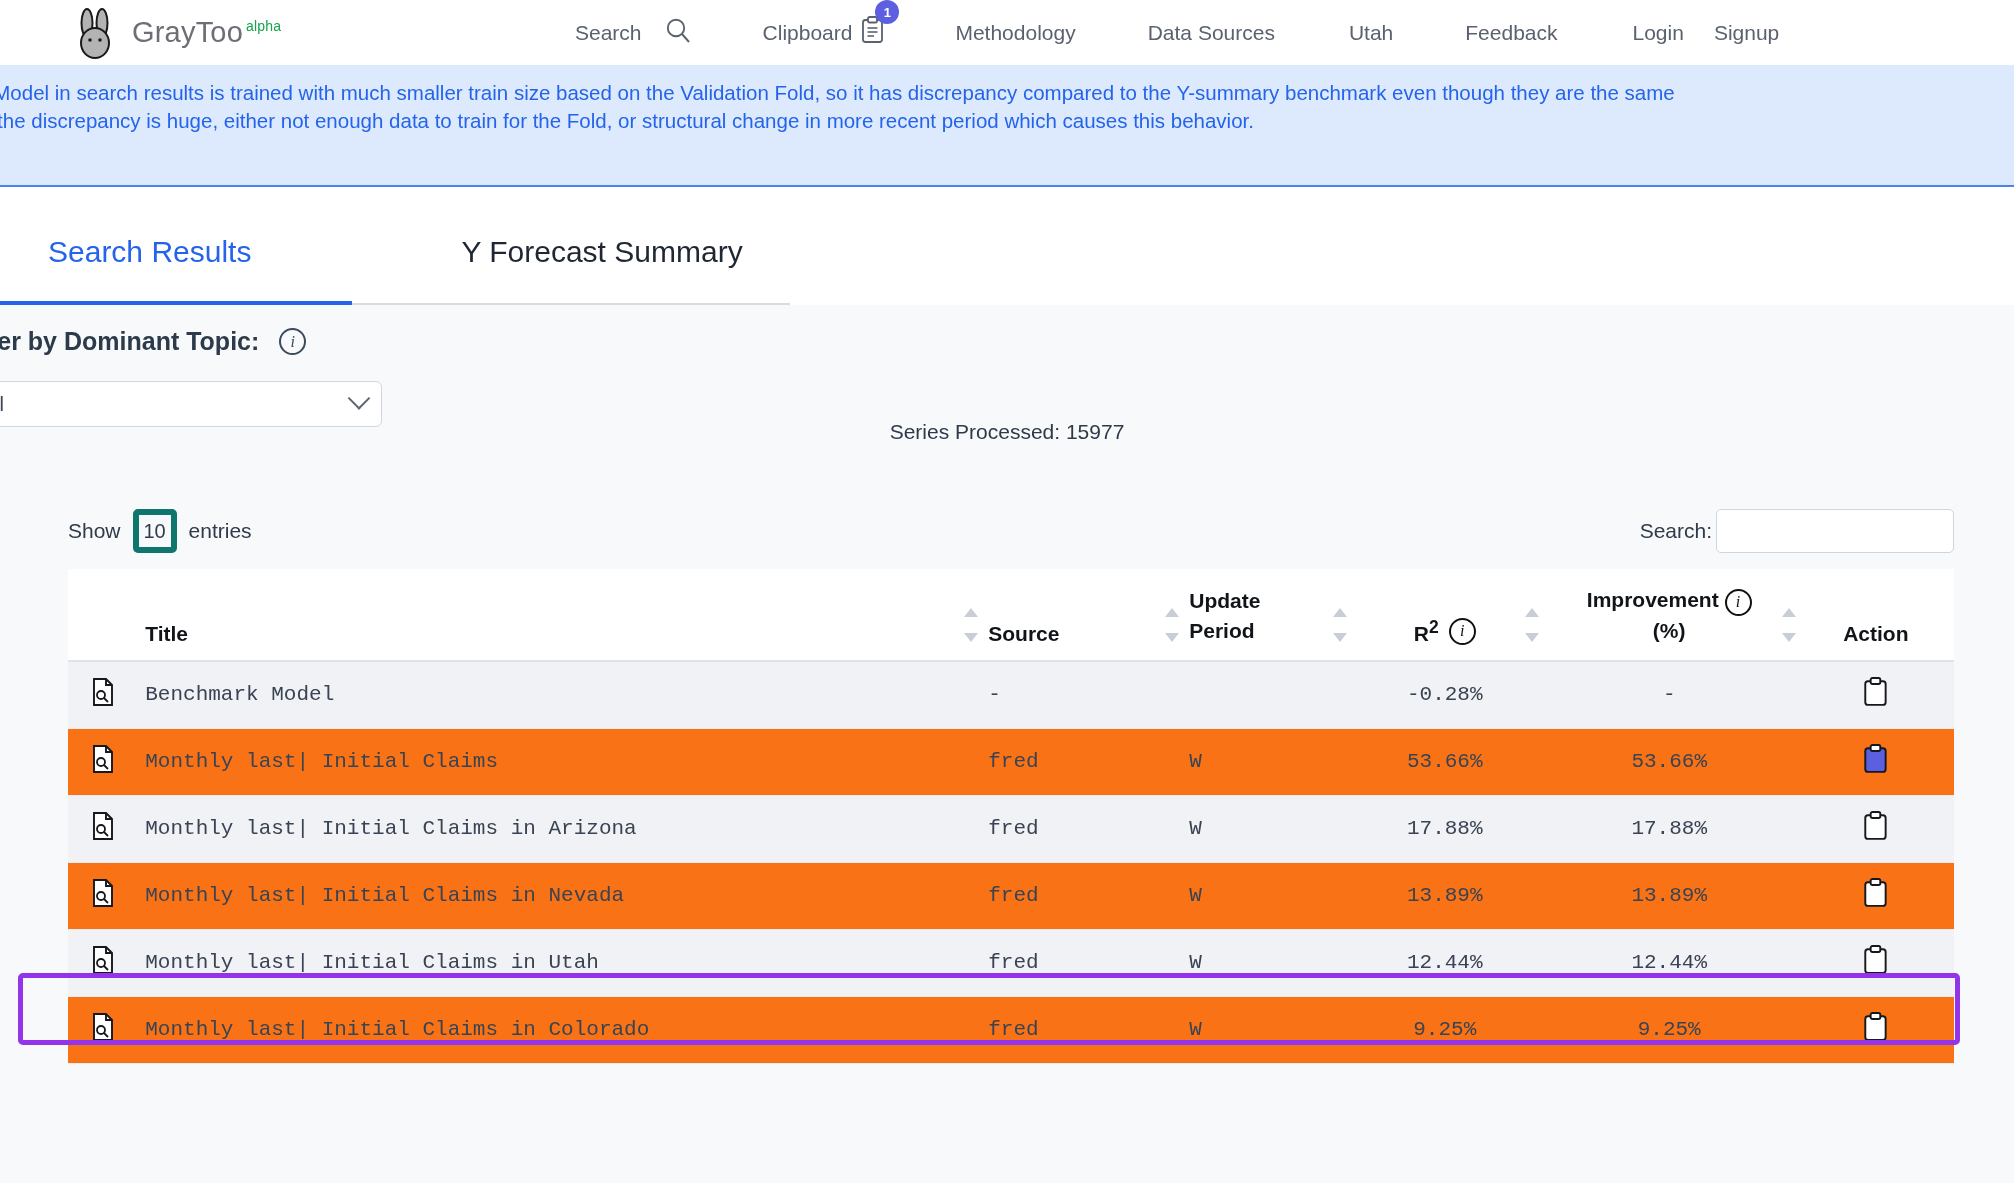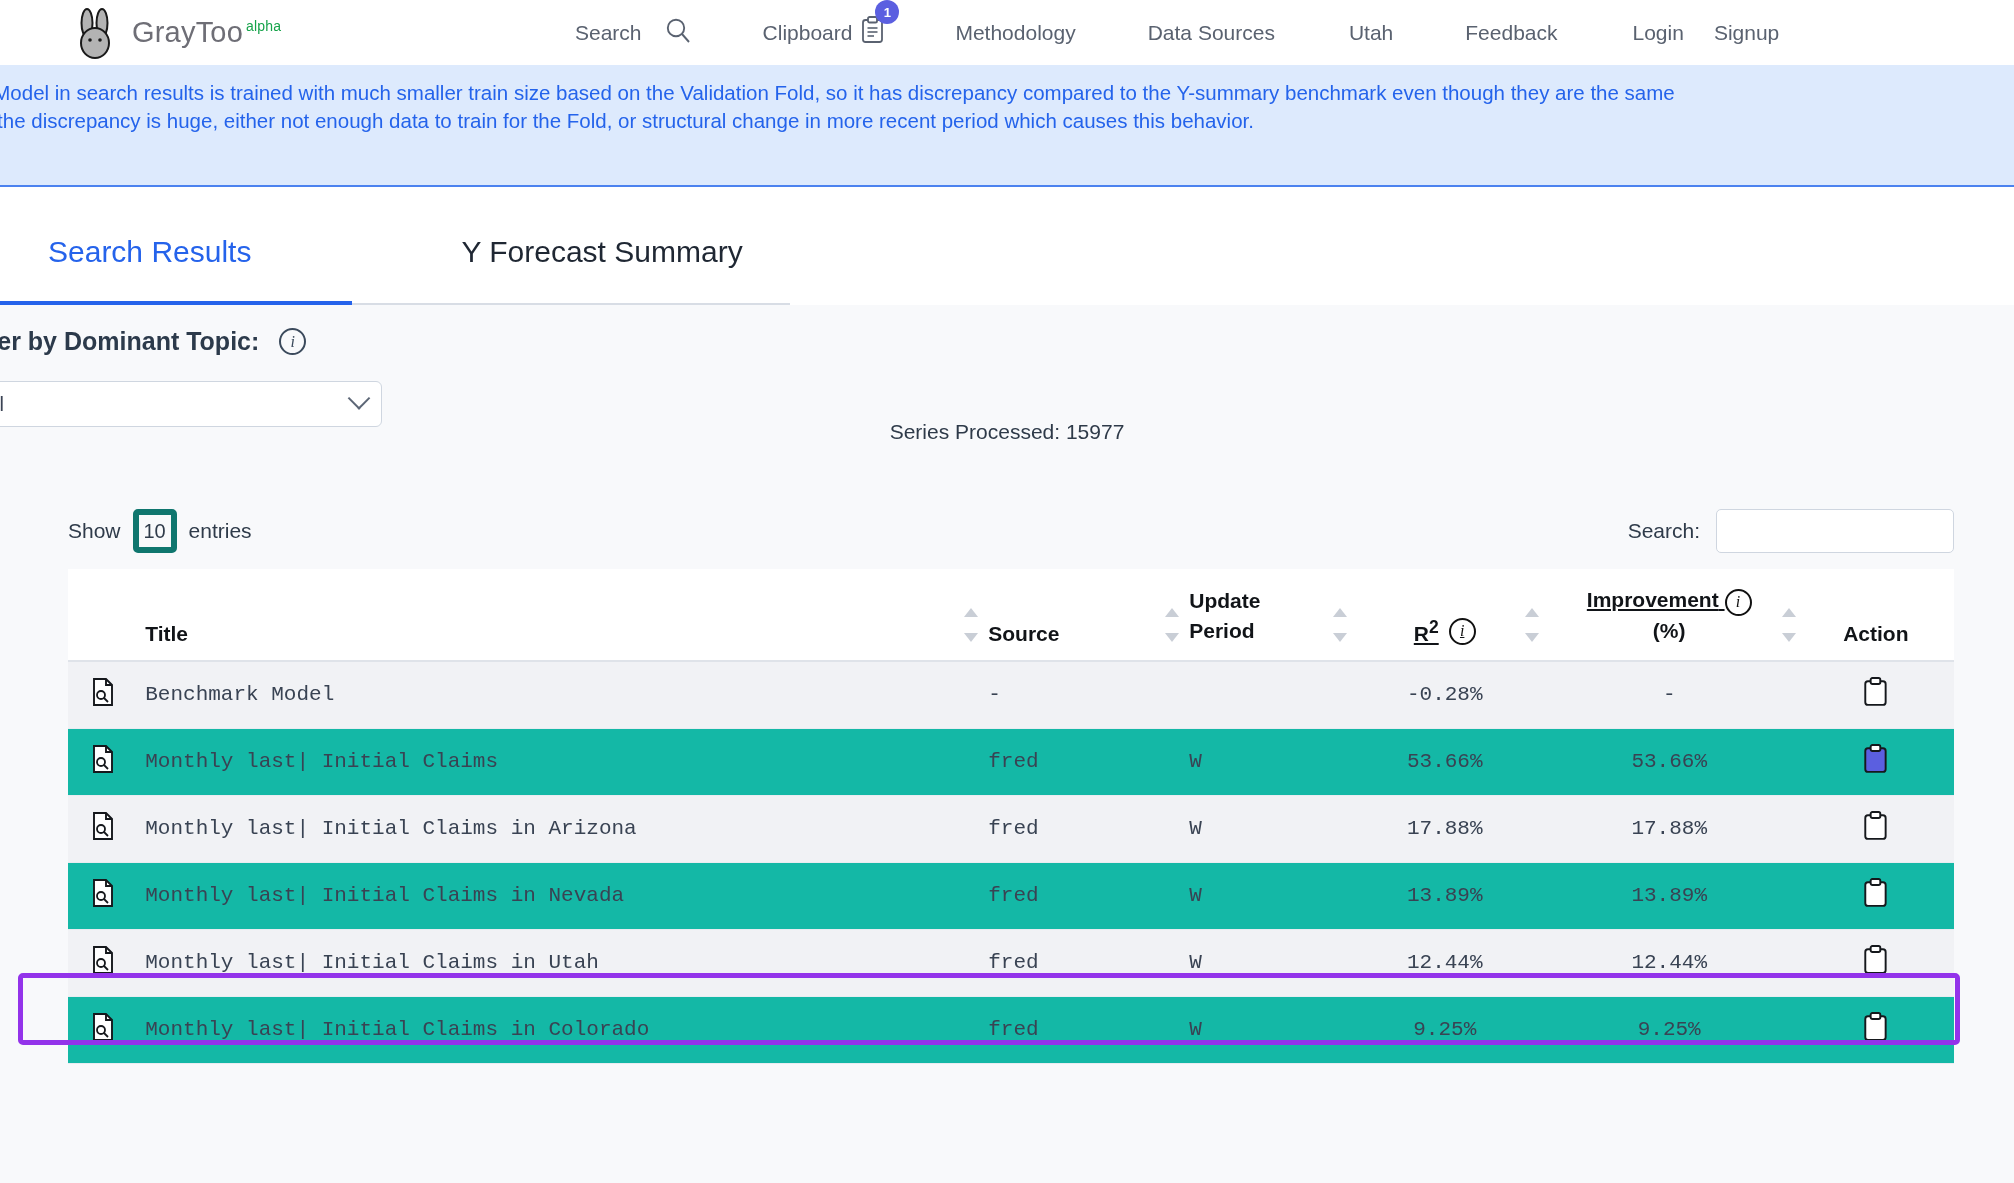--- a/index.html
+++ b/index.html
@@ -208,21 +208,21 @@
     background: #f8f9fb;
     text-align: center;
     font-size: 20px;
     color: #2f3b4a;
     font-family: "Liberation Sans", sans-serif;
   }
   .search-box {
     margin-left: auto;
     display: flex;
     align-items: center;
-    gap: 16px;
+    gap: 4px;
     font-size: 21px;
     color: #2f3b4a;
   }
   .search-input {
     width: 238px; height: 44px;
     border: 1px solid #cfd6e0;
     border-radius: 5px;
     background: #fff;
     font-size: 18px;
     padding: 0 10px;
@@ -246,21 +246,21 @@
     position: relative;
   }
   th.col-icon  { width: 62px; }
   th.col-title { width: 755px; text-align: left; padding-left: 62px; }
   th.col-src   { width: 180px; text-align: left; padding-left: 18px;}
   th.col-upd   { width: 150px; text-align: left; padding-left: 18px;}
   th.col-r2    { width: 172px; text-align: center; }
   th.col-imp   { width: 230px; text-align: center; }
   th.col-act   { width: 140px; text-align: center; }
 
-  .th-inner { display: inline-flex; align-items: center; gap: 10px; text-decoration: underline; }
+  .th-inner { display: inline-flex; align-items: center; gap: 10px; }
   .th-stack { display: inline-block; line-height: 30px; }
 
   .sorter {
     position: absolute;
     width: 14px; height: 34px;
     display: flex; flex-direction: column;
     justify-content: space-between;
     bottom: 18px;
   }
   .sorter .up, .sorter .dn {
@@ -286,21 +286,21 @@
   }
   td.c-icon  { text-align: center; }
   td.c-title { text-align: left; padding-left: 62px; white-space: nowrap; }
   td.c-src   { text-align: left; padding-left: 18px; }
   td.c-upd   { text-align: left; padding-left: 18px; }
   td.c-r2    { text-align: center; }
   td.c-imp   { text-align: center; }
   td.c-act   { text-align: center; }
 
   tr.row-alt td { background: #f1f2f5; }
-  tr.row-plain td { background: #14b8a6; }
+  tr.row-plain td { background: #f97316; }
 
   .doc-icon { display: inline-block; vertical-align: middle; }
   .clip-btn { background: none; border: none; cursor: pointer; padding: 0; line-height: 0; }
 
   
   .highlight-box {
     position: absolute;
     left: -50px;
     top: 470px;
     width: 1942px;

